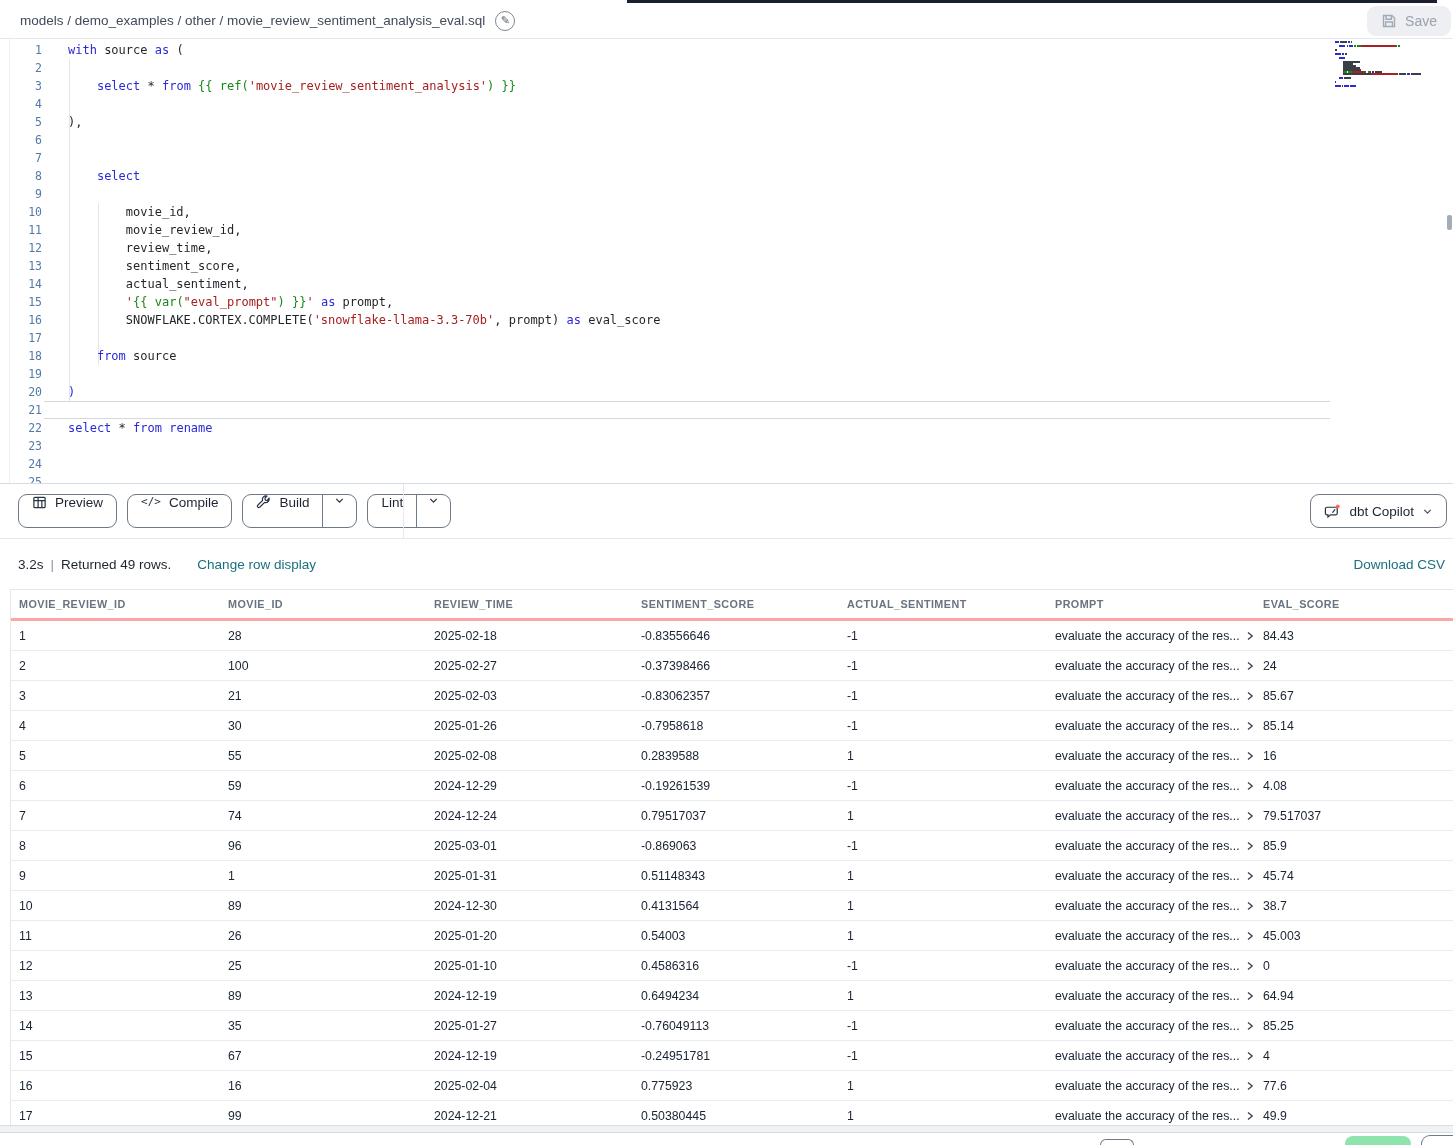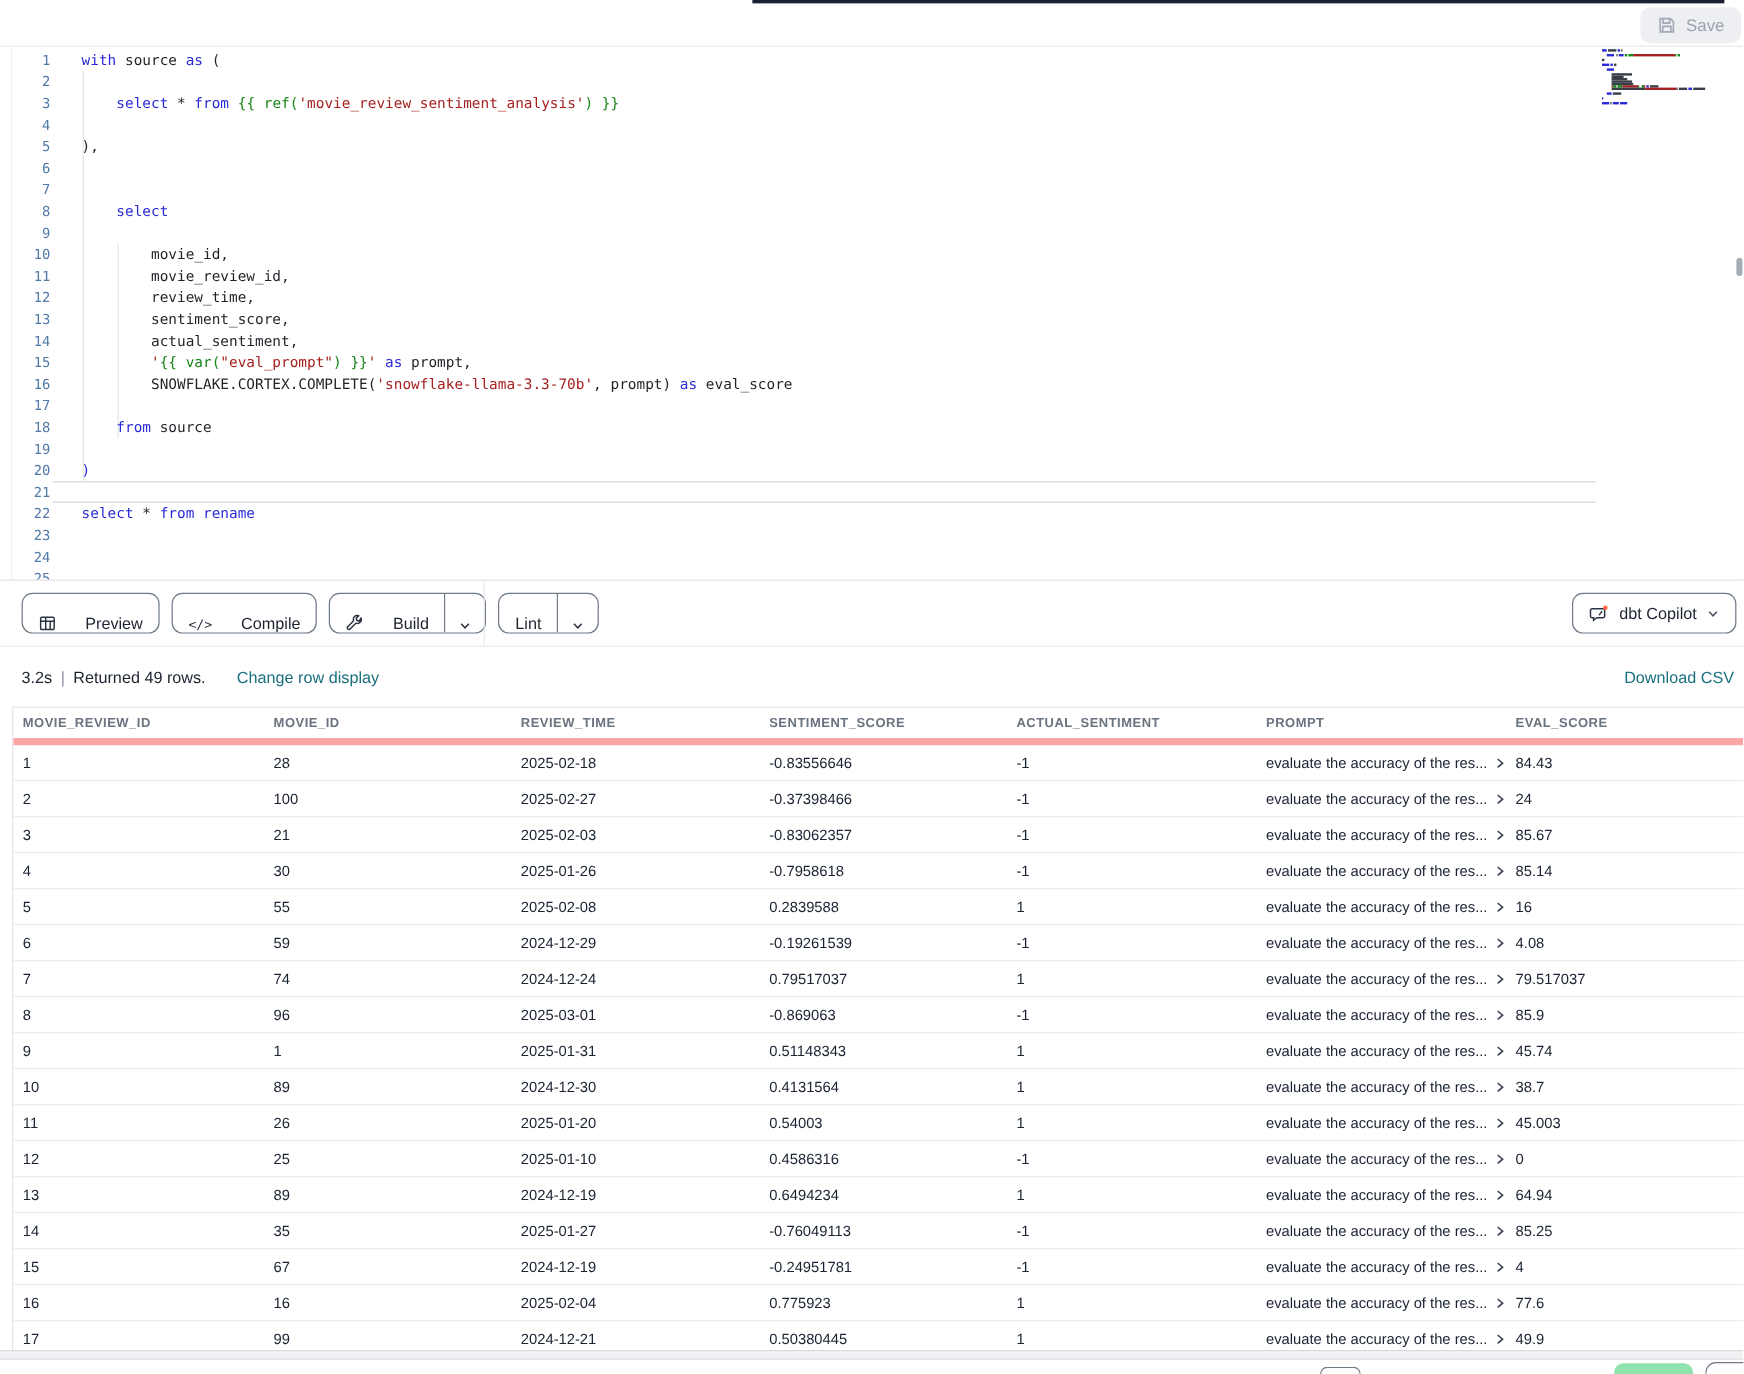--- a/index.html
+++ b/index.html
@@ -45,21 +45,21 @@
   .scroll-tick { position:absolute; right:1px; top:176px; width:5px; height:15px;
                  background:#8d97a4; border-radius:2px; opacity:.8; }
 
   
   .toolbar { position:absolute; left:0; top:484px; width:100%; height:55px; background:#fff;
              border-bottom:1px solid #e6e8ec; }
   .btn-group { position:absolute; left:18px; top:10px; display:flex; gap:10px; }
   .tb-btn { display:flex; align-items:center; height:34px; border:1px solid #6f7a87;
             border-radius:9px; background:#fff; font-family:inherit; font-size:13.5px;
             color:#1d2430; overflow:hidden; }
-  .tb-btn .seg { display:flex; align-items:flex-end; gap:24px; padding:0 13px; height:100%;
+  .tb-btn .seg { display:flex; align-items:flex-start; gap:8px; padding:0 13px; height:100%;
                  background:none; border:none; font:inherit; color:inherit; }
   .tb-btn .seg.drop { border-left:1px solid #6f7a87; padding:0 11px; }
   .tb-btn svg { flex:0 0 auto; }
   .mono-ic { font-family:"DejaVu Sans Mono", monospace; font-size:11px; color:#2a3342; }
   .tabs-divider { position:absolute; left:403px; top:0; width:1px; height:100%; background:#e6e8ec; }
   .tabs { position:absolute; left:412px; top:0; height:100%; display:flex; }
   .tab { position:relative; padding:0 17px; height:100%; display:flex; align-items:center;
          font-size:13.5px; color:#2a3342; cursor:default; }
   .tab.active::after { content:""; position:absolute; left:9px; right:9px; bottom:0;
                        height:3px; background:#4e5766; border-radius:2px; }
@@ -74,21 +74,21 @@
   .statusbar .meta { color:#1d2430; }
   .statusbar .sep { color:#8b93a0; margin:0 7px; }
   .link { color:var(--accent_teal); text-decoration:none; cursor:pointer; }
   .crd-link { margin-left:26px; }
   .dl-link { margin-left:auto; }
 
   
   .results { position:absolute; left:10px; top:589px; width:1443px; height:536px;
              border-top:1px solid #e3e6ea; border-left:1px solid #e3e6ea; overflow:hidden; }
   .thead, .trow { display:grid; grid-template-columns:209px 206px 207px 206px 208px 208px auto; }
-  .thead { height:31px; border-bottom:6px solid #fca5a5; align-items:center; }
+  .thead { height:31px; border-bottom:3px solid #fca5a5; align-items:center; }
   .th { font-size:10.8px; font-weight:700; color:#6a7380; letter-spacing:.04em; padding-left:8px; }
   .trow { height:30px; border-bottom:1px solid #e9ebee; align-items:center;
           font-size:12.3px; color:#1a2332; }
   .td { padding-left:8px; white-space:nowrap; overflow:hidden; }
   .td.prompt { display:flex; align-items:center; gap:5px; }
   .td.prompt svg { flex:0 0 auto; }
 
   
   .hscroll { position:absolute; left:0; top:1125px; width:100%; height:8px; background:#f1f2f4;
              border-top:1px solid #d9dcdf; border-bottom:1px solid #d9dcdf; }
@@ -100,20 +100,24 @@
                    background:#8fe3ac; border-radius:8px 8px 0 0; }
 </style>
 </head>
 <body>
 
 <div class="app">
 
   <div class="top-strip"></div>
 
   <header class="hdr">
+    <div class="crumb">
+      <span id="crumb-text">models / demo_examples / other / movie_review_sentiment_analysis_eval.sql</span>
+      <span class="edit-badge">✎</span>
+    </div>
     <button class="save-btn">
       <svg width="16" height="16" viewBox="0 0 16 16" fill="none" stroke-width="1.4">
         <path d="M2.5 2.5h8.4l2.6 2.6v8.4h-11z"></path>
         <path d="M5 2.7v3.6h5.4V2.7"></path>
         <path d="M4.6 13.3V9h6.8v4.3"></path>
       </svg>
       <span>Save</span>
     </button>
   </header>
 

